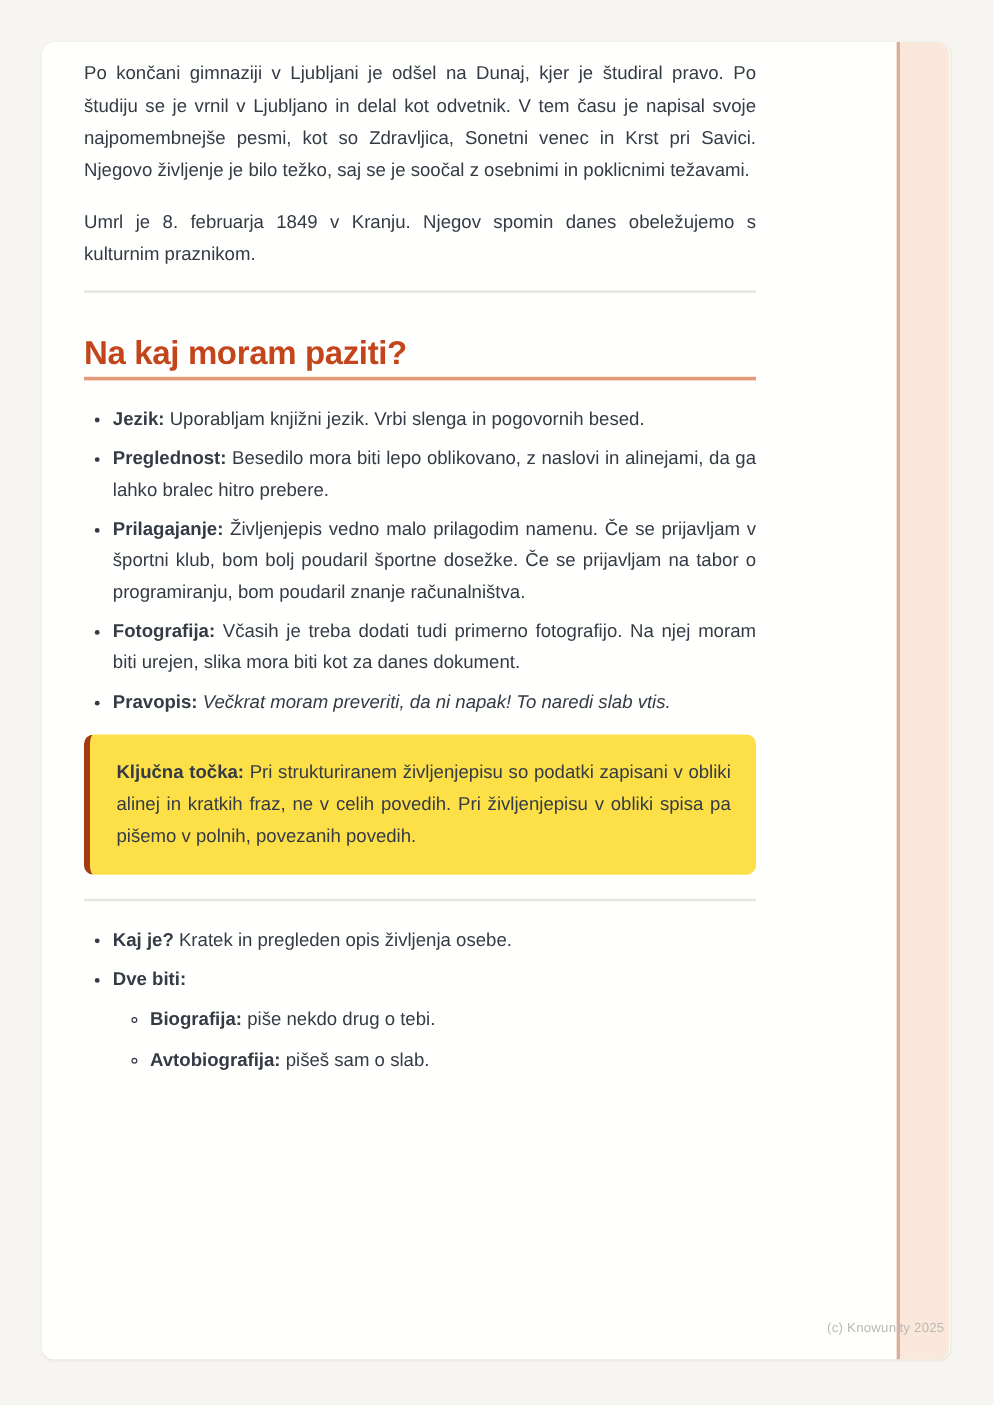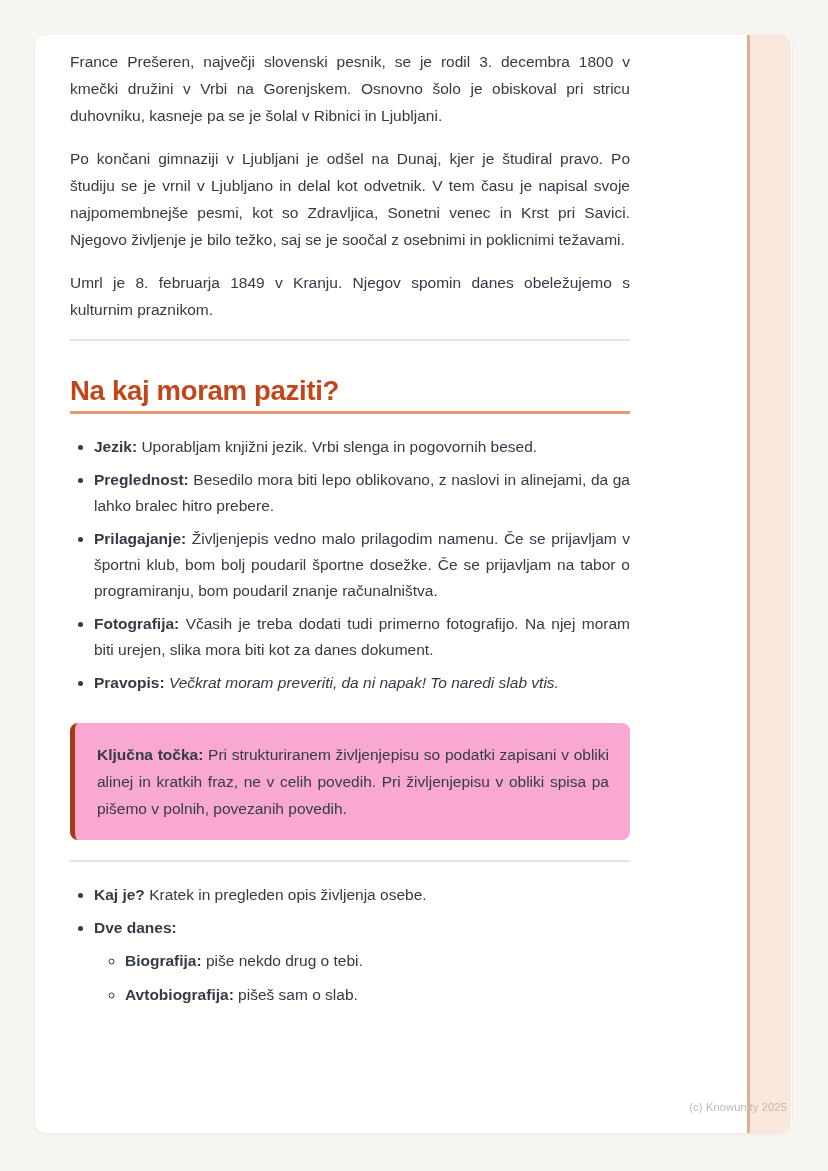--- a/index.html
+++ b/index.html
@@ -91,22 +91,22 @@
   ul.sub-list > li:last-child {
     margin-bottom: 0;
   }
   .lbl {
     font-weight: 700;
   }
   .it {
     font-style: italic;
   }
   .callout {
-    margin-top: 27px;
-    background: #f9a8d4;
+    margin-top: 13px;
+    background: #fde047;
     border-left: 5px solid #A23C10;
     border-radius: 8px;
     padding: 18px 21px 18px 22px;
     line-height: 27px;
     text-align: justify;
   }
   .watermark {
     position: absolute;
     right: 5px;
     top: 1066px;
@@ -117,21 +117,20 @@
   }
 </style>
 </head>
 <body>
 
 <div class="card">
   <div class="stripe"></div>
 
   <div class="content">
 
-    <p class="body">France Prešeren, največji slovenski pesnik, se je rodil 3. decembra 1800 v kmečki družini v Vrbi na Gorenjskem. Osnovno šolo je obiskoval pri stricu duhovniku, kasneje pa se je šolal v Ribnici in Ljubljani.</p>
     <p class="body">Po končani gimnaziji v Ljubljani je odšel na Dunaj, kjer je študiral pravo. Po študiju se je vrnil v Ljubljano in delal kot odvetnik. V tem času je napisal svoje najpomembnejše pesmi, kot so Zdravljica, Sonetni venec in Krst pri Savici. Njegovo življenje je bilo težko, saj se je soočal z osebnimi in poklicnimi težavami.</p>
     <p class="body">Umrl je 8. februarja 1849 v Kranju. Njegov spomin danes obeležujemo s kulturnim praznikom.</p>
 
     <hr class="divider">
 
     <h2 class="section-title">Na kaj moram paziti?</h2>
 
     <ul class="main-list">
       <li>
         <span class="lbl">Jezik:</span><span> Uporabljam knjižni jezik. Vrbi slenga in pogovornih besed.</span>
@@ -155,21 +154,21 @@
     </div>
 
     <hr class="divider second">
 
 
     <ul class="main-list">
       <li>
         <span class="lbl">Kaj je?</span><span> Kratek in pregleden opis življenja osebe.</span>
       </li>
       <li>
-        <span class="lbl">Dve danes:</span><span></span>
+        <span class="lbl">Dve biti:</span><span></span>
         <ul class="sub-list">
           <li>
             <span class="lbl">Biografija:</span><span> piše nekdo drug o tebi.</span>
           </li>
           <li>
             <span class="lbl">Avtobiografija:</span><span> pišeš sam o slab.</span>
           </li>
         </ul>
       </li>
     </ul>

